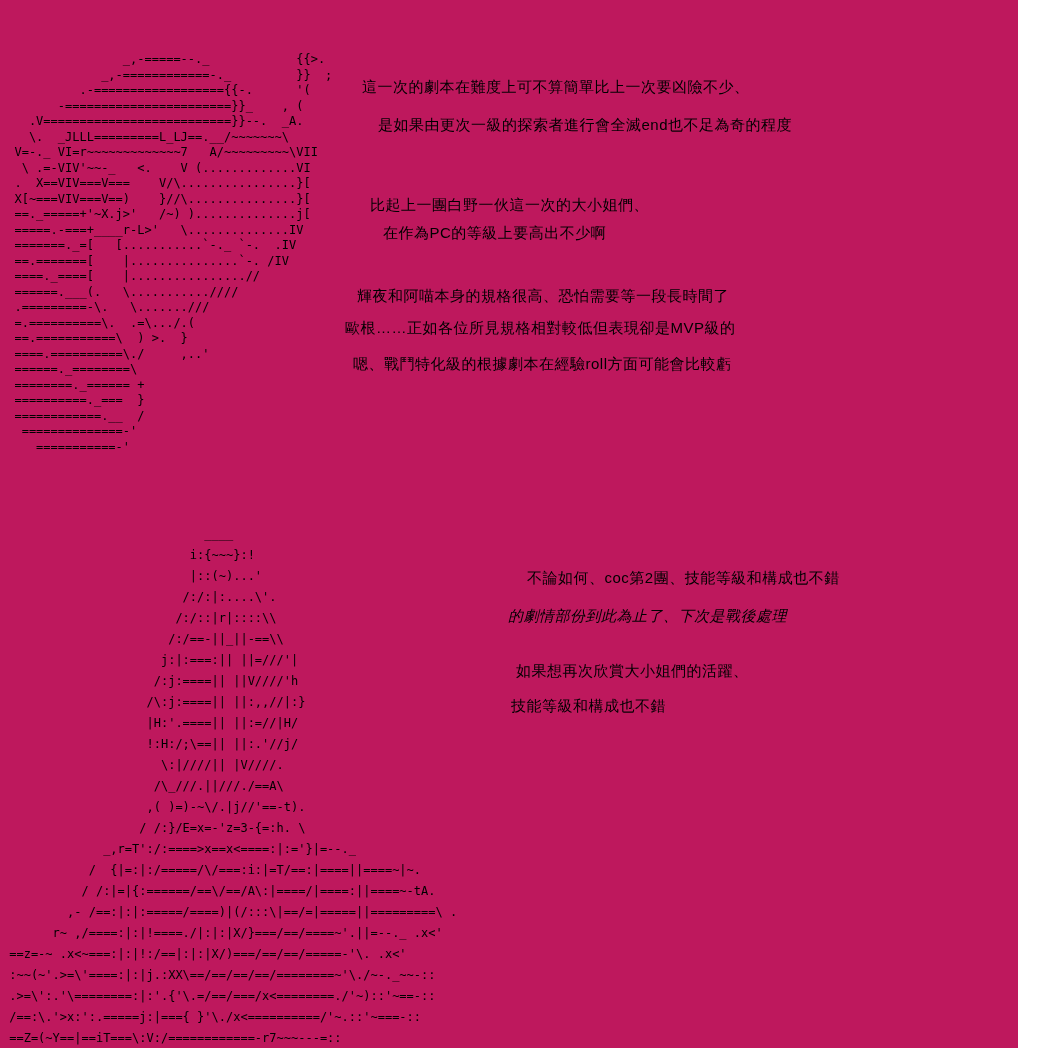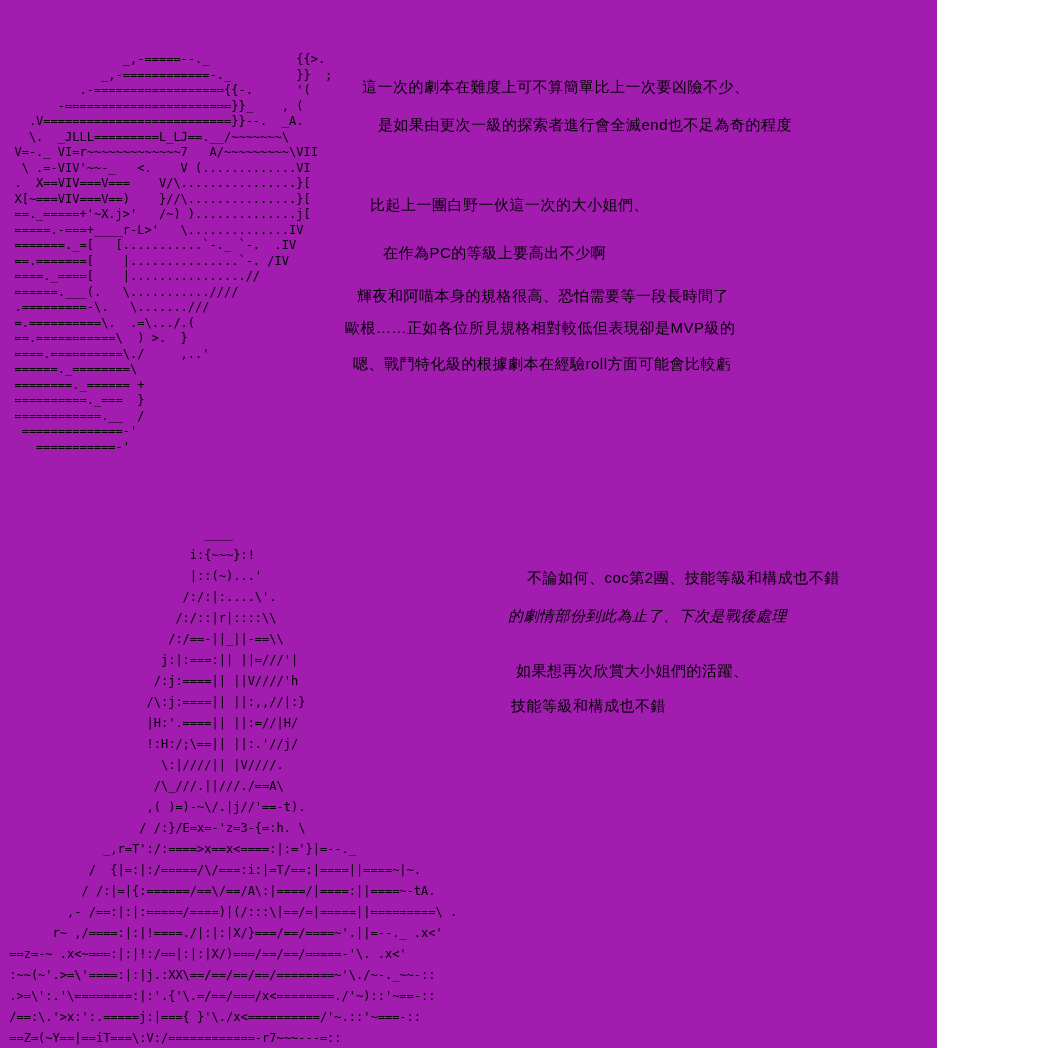--- a/index.html
+++ b/index.html
@@ -2,23 +2,23 @@
 <html><head>
 <meta charset="utf-8">
 <style>
   html, body {
     margin: 0;
     padding: 0;
     background: #ffffff;
   }
   #canvas {
     position: relative;
-    width: 937px;
+    width: 1018px;
     height: 1048px;
-    background: #a21caf;
+    background: #be185d;
     overflow: hidden;
     color: #000000;
   }
   pre.aa {
     position: absolute;
     margin: 0;
     font-family: "DejaVu Sans Mono", monospace;
     color: #000000;
     white-space: pre;
   }
@@ -38,21 +38,21 @@
     position: absolute;
     font-family: "Liberation Sans", "DejaVu Sans", sans-serif;
     font-size: 15px;
     color: #000000;
     white-space: nowrap;
     letter-spacing: 0.5px;
   }
   .p1l1 { left: 362px; top: 78px; text-align: right; }
   .p1l2 { left: 378px; top: 116px; }
   .p2l1 { left: 370px; top: 196px; }
-  .p2l2 { left: 383px; top: 244px; }
+  .p2l2 { left: 383px; top: 224px; }
   .p3l1 { left: 357px; top: 287px; }
   .p3l2 { left: 345px; top: 319px; }
   .p3l3 { left: 353px; top: 355px; }
   .p4l1 { left: 527px; top: 569px; }
   .p4l2 { left: 508px; top: 607px; font-style: italic; }
   .p5l1 { left: 516px; top: 662px; }
   .p5l2 { left: 511px; top: 697px; }
 </style>
 </head>
 <body>

